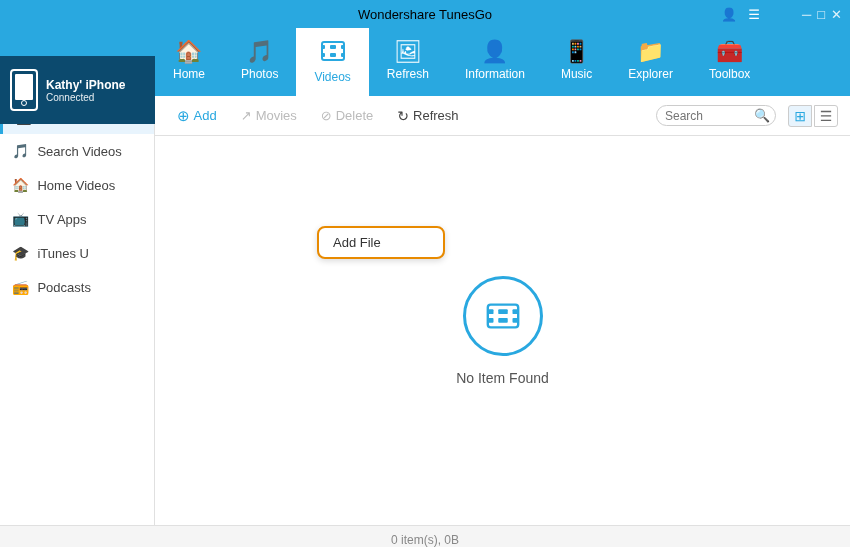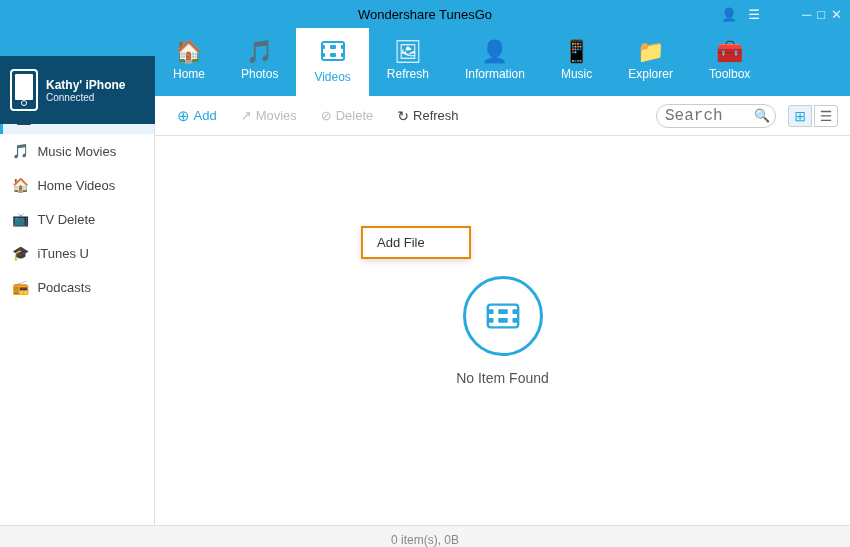--- a/index.html
+++ b/index.html
@@ -173,24 +173,23 @@
       align-items: center;
       border: 1px solid #ccc;
       border-radius: 12px;
       padding: 2px 8px;
       gap: 4px;
       width: 120px;
     }
     .search-input {
       border: none;
       outline: none;
-      font-size: 16px;
+      font-size: 12px;
       width: 85px;
       background: transparent;
-      font-family: Liberation Mono, monospace;
     }
     .view-btns {
       display: flex;
       gap: 2px;
       margin-left: 8px;
     }
     .view-btn {
       width: 24px;
       height: 22px;
       display: flex;
@@ -205,25 +204,24 @@
     .view-btn:last-child { border-radius: 0 3px 3px 0; }
     .view-btn.active { background: #e8f4fd; color: #29a8e0; }
 
     
     .add-dropdown {
       position: absolute;
       top: 130px;
       left: 162px;
       background: #fff;
       border: 2px solid #e88a00;
-      border-radius: 0;
+      border-radius: 8px;
       z-index: 100;
-      width: 110px;
+      width: 128px;
       box-shadow: 0 2px 6px rgba(0,0,0,0.15);
-      margin-left: 44px;
     }
     .add-dropdown-item {
       padding: 7px 14px;
       font-size: 13px;
       color: #333;
       cursor: pointer;
     }
 
     
     .empty-state {
@@ -343,29 +341,29 @@
 
 <div class="content-area">
 
   <div class="sidebar">
     <div class="sidebar-item active">
       <span class="sidebar-icon">🎬</span>
       <span>Movies</span>
     </div>
     <div class="sidebar-item">
       <span class="sidebar-icon">🎵</span>
-      <span>Music Movies</span>
+      <span>Search Videos</span>
     </div>
     <div class="sidebar-item">
       <span class="sidebar-icon">🏠</span>
       <span>Home Videos</span>
     </div>
     <div class="sidebar-item">
       <span class="sidebar-icon">📺</span>
-      <span>TV Delete</span>
+      <span>TV Apps</span>
     </div>
     <div class="sidebar-item">
       <span class="sidebar-icon">🎓</span>
       <span>iTunes U</span>
     </div>
     <div class="sidebar-item">
       <span class="sidebar-icon">📻</span>
       <span>Podcasts</span>
     </div>
   </div>

